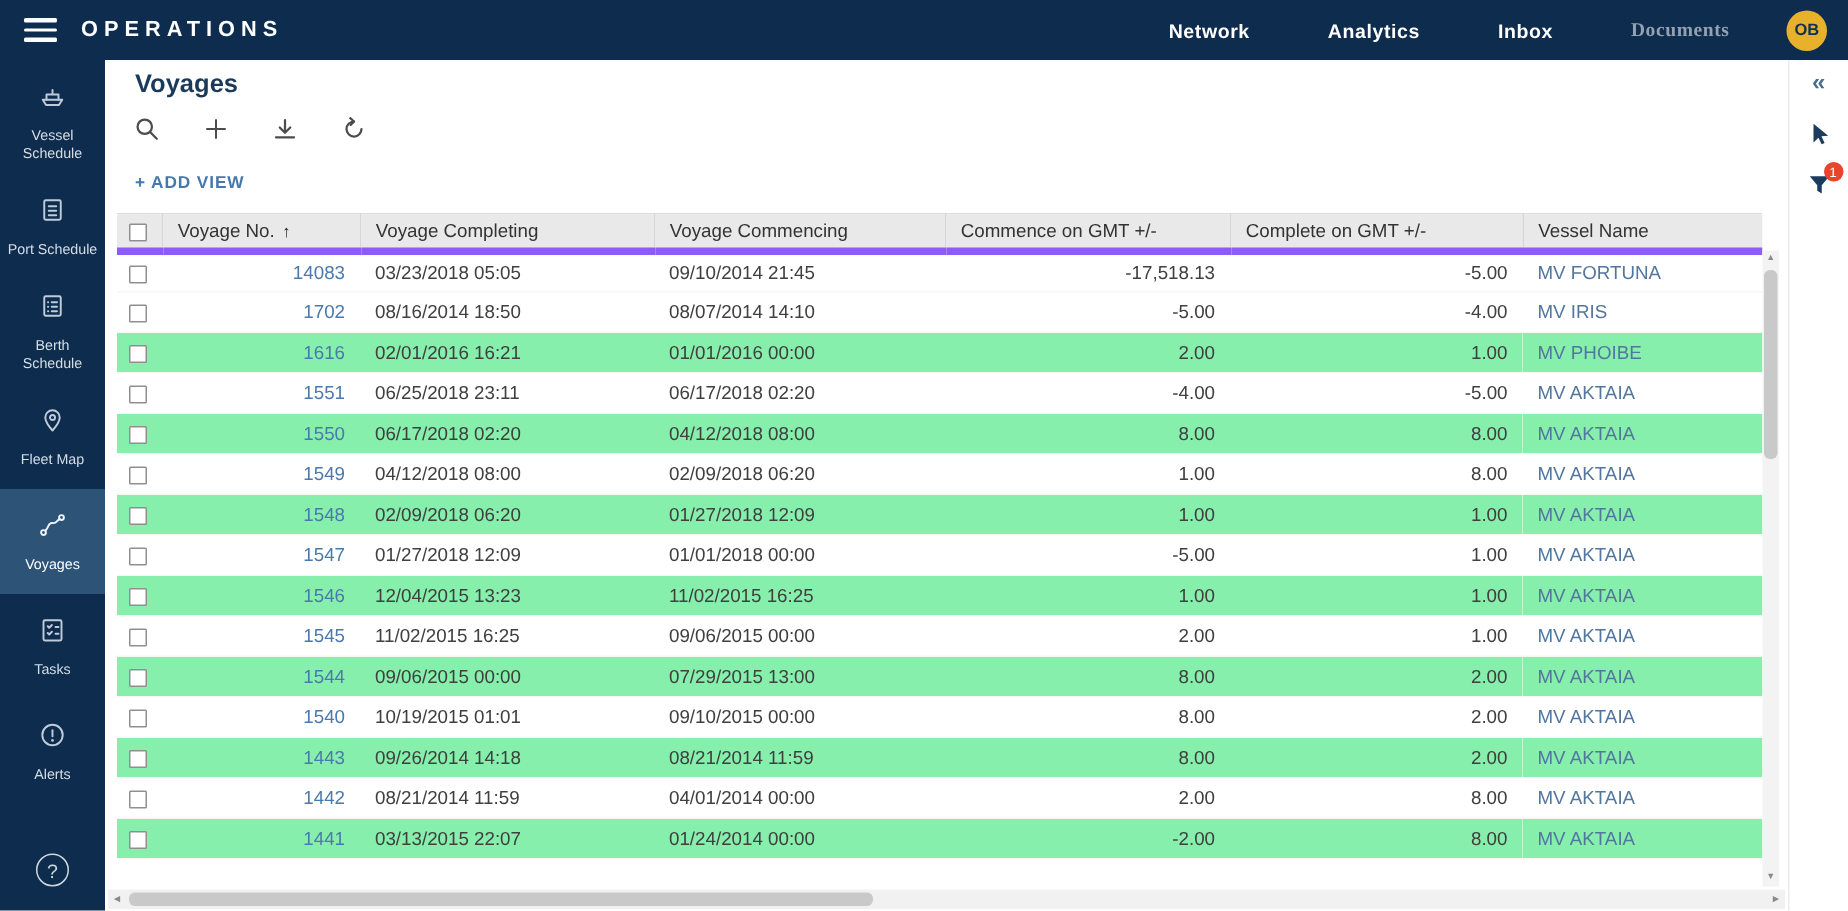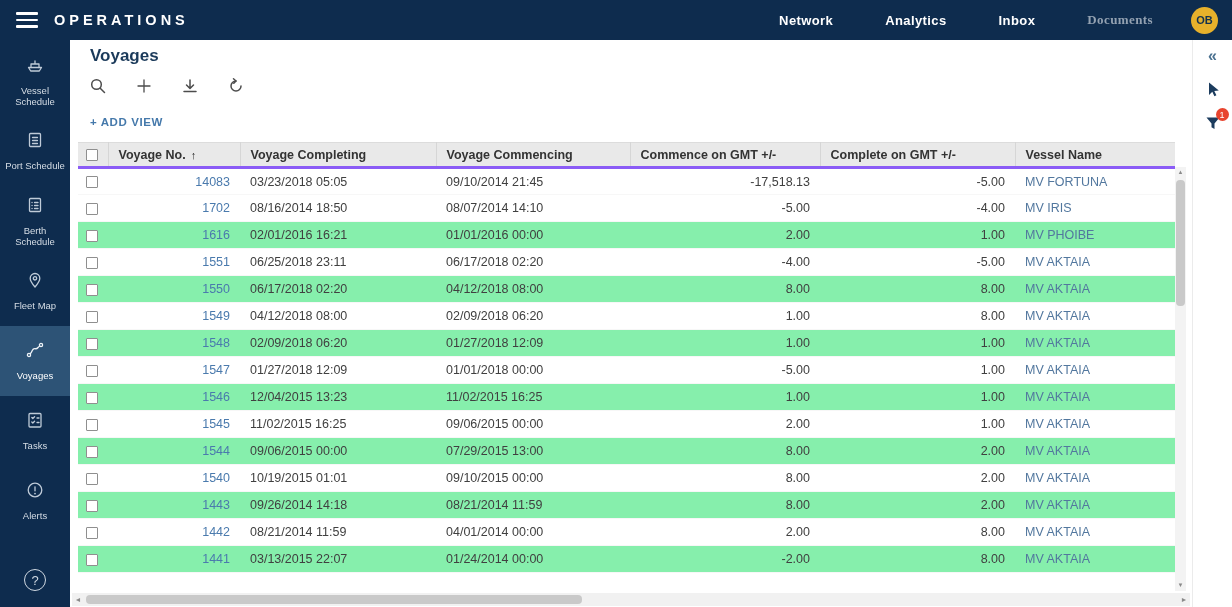--- a/index.html
+++ b/index.html
@@ -53,23 +53,23 @@
   .tool-btn svg { stroke:#4c4c4c; fill:none; stroke-width:1.5; stroke-linecap:round; stroke-linejoin:round; }
   .add-view {
     position:absolute; top:76px; left:20px; color:#4579ab; font-size:11.5px;
     font-weight:bold; letter-spacing:0.6px; cursor:pointer;
   }
 
   
   .table-area { position:absolute; top:102px; left:8px; width:1097px; height:449px; overflow:hidden; }
   table { width:100%; border-collapse:collapse; table-layout:fixed; font-size:12.5px; }
   thead th {
-    background:#e9e9e9; height:25px; font-weight:bold; color:#333; text-align:left;
+    background:#e9e9e9; height:25px; font-weight:normal; color:#333; text-align:left;
     padding:0 10px; border-right:1px solid #d6d6d6; border-top:1px solid #dcdcdc;
-    border-bottom:3px solid #8b5cf6; white-space:nowrap; overflow:hidden; cursor:pointer;
+    border-bottom:5px solid #8b5cf6; white-space:nowrap; overflow:hidden; cursor:pointer;
   }
   thead th:last-child { border-right:none; }
   thead th.cb-cell, tbody td.cb-cell { padding:0 0 0 8px; }
   tbody td {
     height:27px; padding:0 10px; color:#404040; white-space:nowrap; overflow:hidden;
     border-bottom:1px solid #f7f7f7;
   }
   tbody tr { background:#fff; }
   tbody tr:nth-child(2n+3) { background:#86efac; }
   .al-right { text-align:right; }

